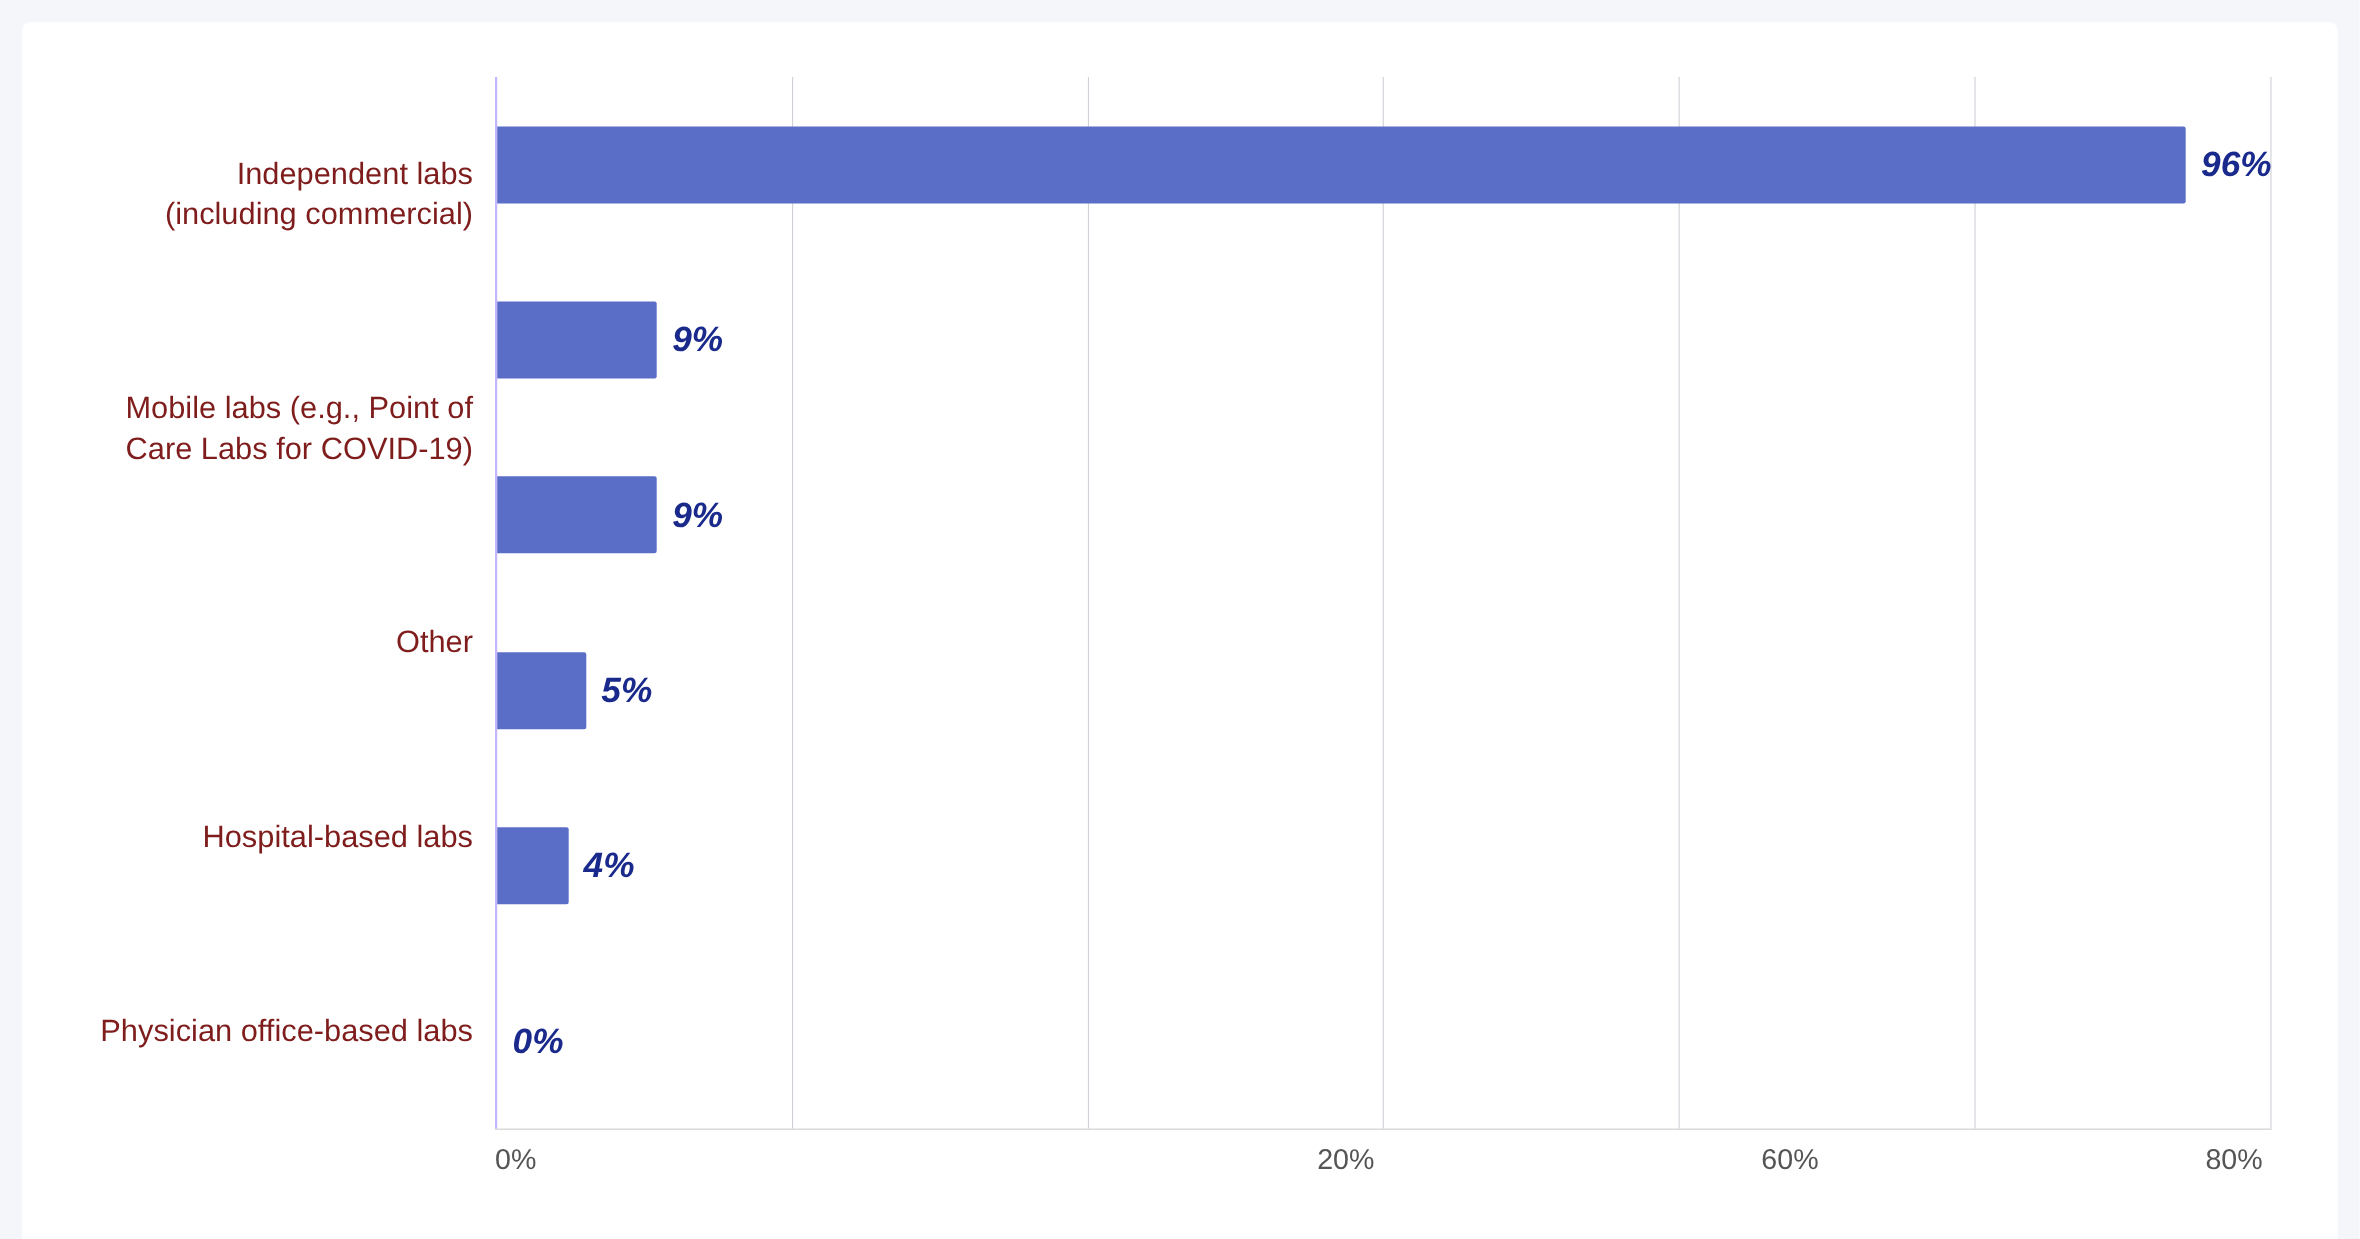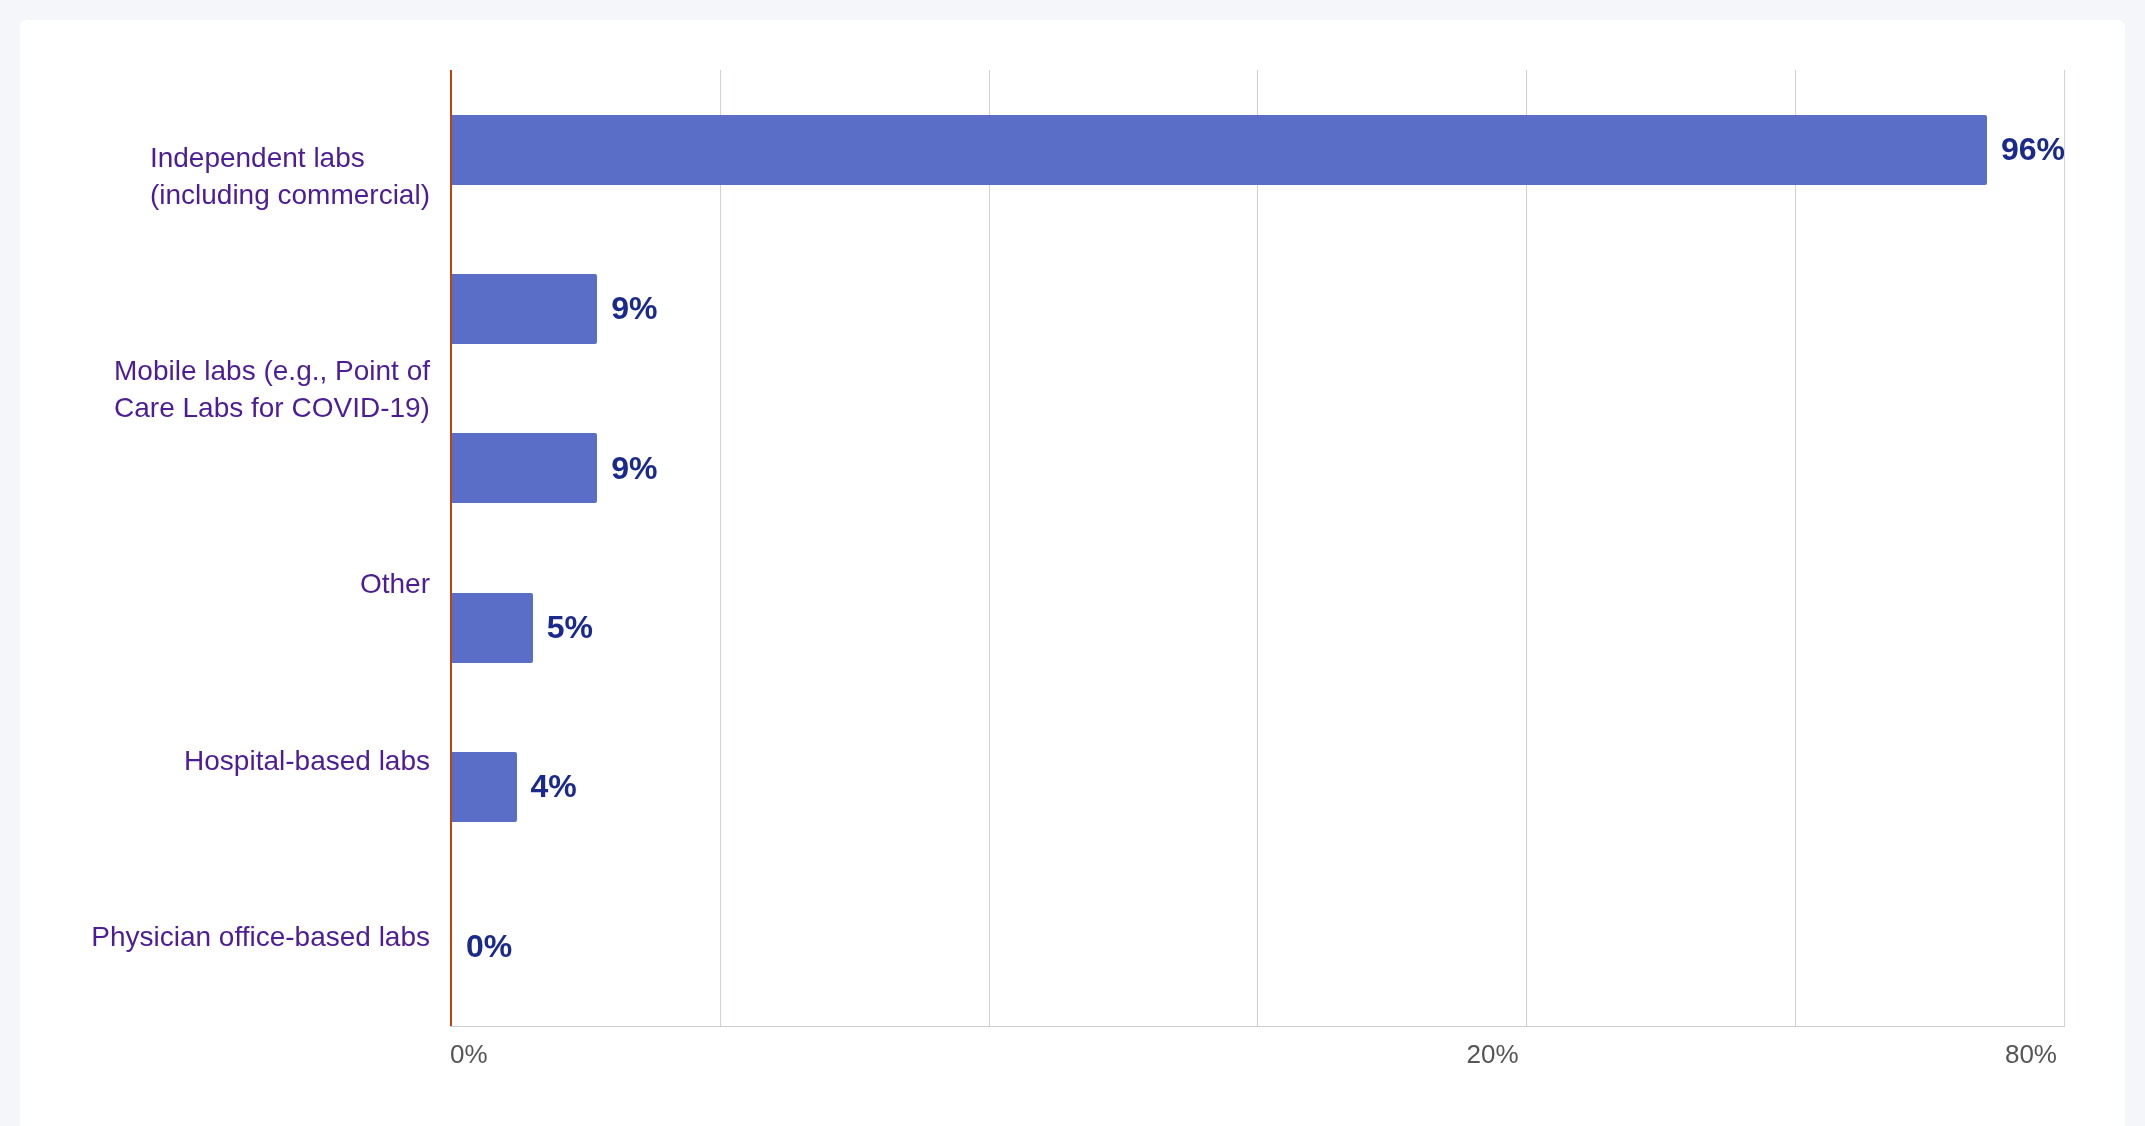--- a/index.html
+++ b/index.html
@@ -43,32 +43,34 @@
       display: flex;
       flex-direction: column;
       justify-content: space-around;
       padding-right: 20px;
     }
 
     .label-item {
       display: flex;
       align-items: center;
       justify-content: flex-end;
+      text-align: right;
       font-size: 28px;
-      color: #4c1d95;
+      color: #7f1d1d;
       line-height: 1.3;
       padding: 10px 0;
     }
 
     .plot-area {
       flex: 1;
       display: flex;
       flex-direction: column;
       position: relative;
-      border-left: 2px solid #c2410c;
+      border-left: 2px solid #c4b5fd;
+      font-style: italic;
     }
 
     .grid-lines {
       position: absolute;
       top: 0;
       left: 0;
       right: 0;
       bottom: 0;
       display: flex;
       flex-direction: row;
@@ -183,16 +185,17 @@
               <div class="bar" style="width: 0%;"></div>
               <span class="bar-value">0%</span>
             </div>
           </div>
       </div>
     </div>
     <div class="x-axis">
 
     <div class="x-tick">0%</div>
         <div class="x-tick">20%</div>
+        <div class="x-tick">60%</div>
         <div class="x-tick">80%</div>
       </div>
   </div>
 </div>
 
 </body></html>

